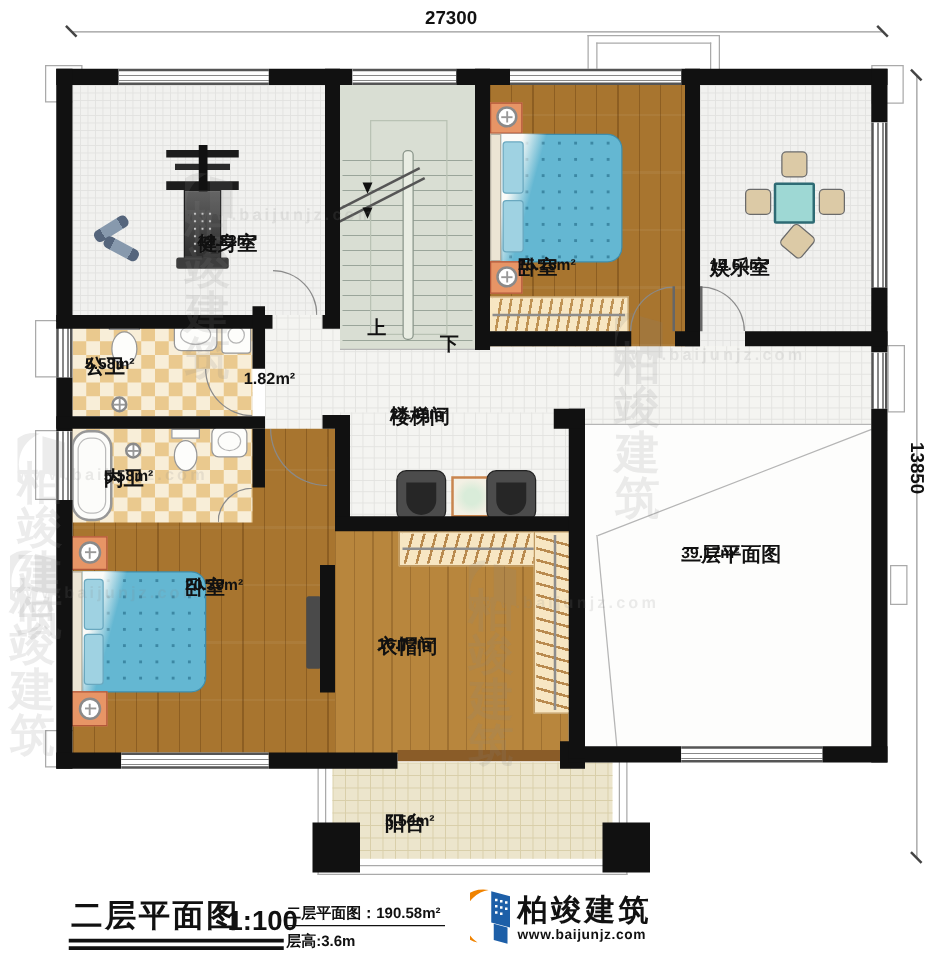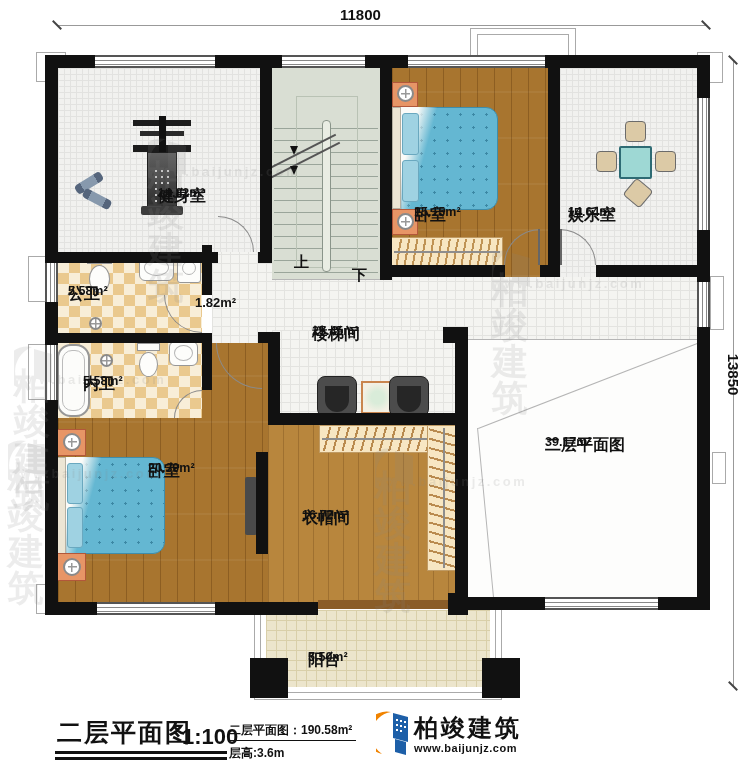--- a/index.html
+++ b/index.html
@@ -324,21 +324,21 @@
   <div class="rlabel" style="left:308px;top:650px;width:90px;">
     <span class="rn">阳台</span>
     <span class="ra">5.50m²</span>
   </div>
   <div class="stair-txt" style="left:294px;top:253px;">上</div>
   <div class="stair-txt" style="left:352px;top:266px;">下</div>
 
   <div class="dim-line" style="left:57px;top:25px;width:650px;height:1px;"></div>
   <div class="tick" style="left:51px;top:24px;"></div>
   <div class="tick" style="left:700px;top:24px;"></div>
-  <div class="dim-txt" style="left:340px;top:6px;">11800</div>
+  <div class="dim-txt" style="left:340px;top:6px;">27300</div>
   <div class="dim-line" style="left:733px;top:60px;width:1px;height:627px;"></div>
   <div class="tick" style="left:727px;top:59px;"></div>
   <div class="tick" style="left:727px;top:685px;"></div>
   <div class="dim-txt" style="left:703px;top:366px;width:60px;text-align:center;transform:rotate(90deg);">13850</div>
 
   <div class="tb-title" style="left:57px;top:716px;">二层平面图</div>
   <div class="tb-scale" style="left:182px;top:724px;">1:100</div>
   <div class="hr" style="left:55px;top:751px;width:172px;height:2.5px;"></div>
   <div class="hr" style="left:55px;top:757px;width:172px;height:2.5px;"></div>
   <div class="tb-line" style="left:229px;top:722px;">二层平面图：190.58m²</div>

